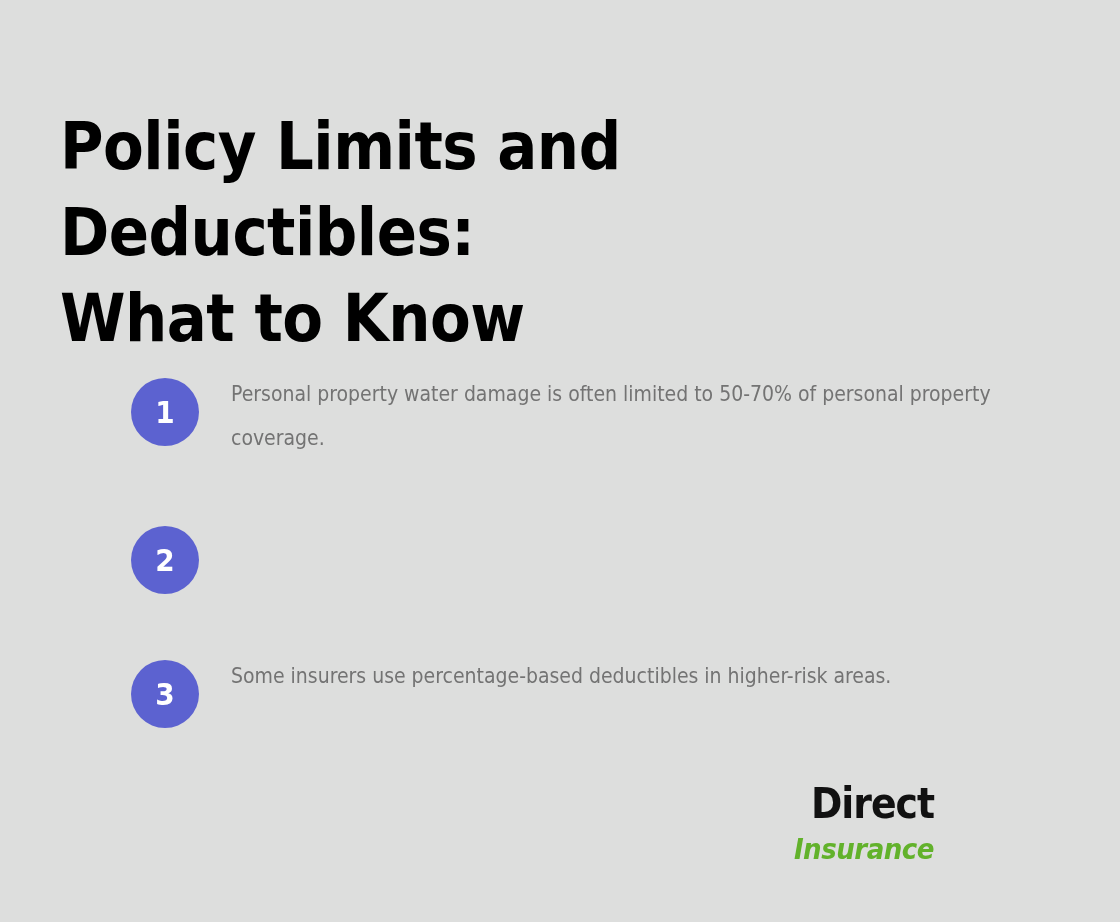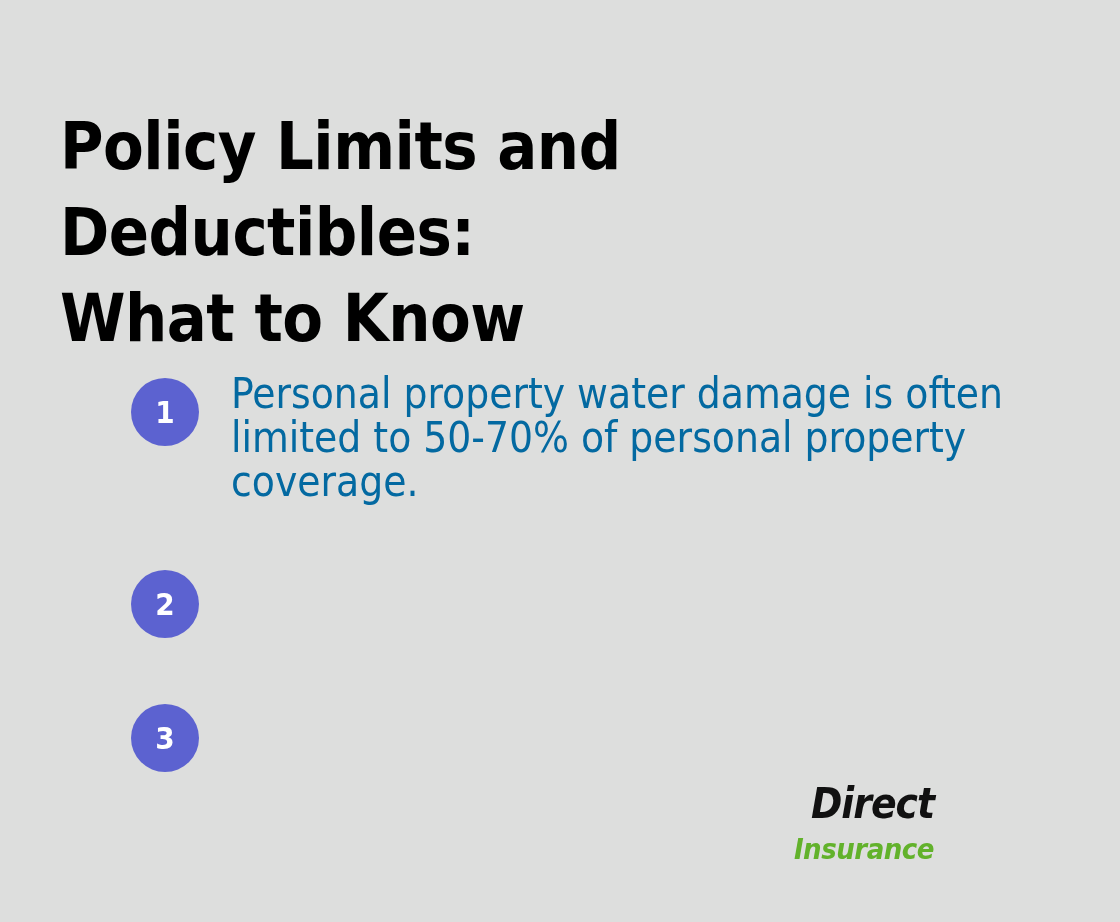--- a/index.html
+++ b/index.html
@@ -71,41 +71,40 @@
     font-weight: 700;
     line-height: 68px;
     text-align: center;
     margin-top: 6px;
     user-select: none;
   }
   .point-text {
     flex: 1 1 auto;
     margin-left: 32px;
     font-family: "DejaVu Sans Condensed", "Liberation Sans Narrow", "Liberation Sans", sans-serif;
-    font-size: 42px;
+    font-size: 21px;
     font-weight: 400;
     line-height: 44px;
-    color: #0369a1;
+    color: #737373;
     max-width: 818px;
   }
 
   
   .brand-logo {
     position: absolute;
     right: 70px;
     bottom: 58px;
     text-align: right;
     line-height: 1;
   }
   .brand-primary {
     display: block;
     font-family: "DejaVu Sans Condensed", "Liberation Sans Narrow", "Liberation Sans", sans-serif;
     font-size: 42px;
     font-weight: 700;
-    font-style: italic;
     letter-spacing: -1px;
     color: #111111;
   }
   .brand-secondary {
     display: block;
     margin-top: 10px;
     font-family: "DejaVu Sans Condensed", "Liberation Sans Narrow", "Liberation Sans", sans-serif;
     font-size: 29px;
     font-weight: 700;
     font-style: italic;
@@ -129,20 +128,21 @@
       <div class="point-badge">1</div>
       <div class="point-text">Personal property water damage is often limited to 50-70% of personal property coverage.</div>
     </li>
 
     <li class="point-item">
       <div class="point-badge">2</div>
     </li>
 
     <li class="point-item">
       <div class="point-badge">3</div>
+      <div class="point-text">Some insurers use percentage-based deductibles in higher-risk areas.</div>
     </li>
 
   </ul>
 
   <div class="brand-logo">
     <span class="brand-primary">Direct</span>
     <span class="brand-secondary">Insurance</span>
   </div>
 
 </div>

